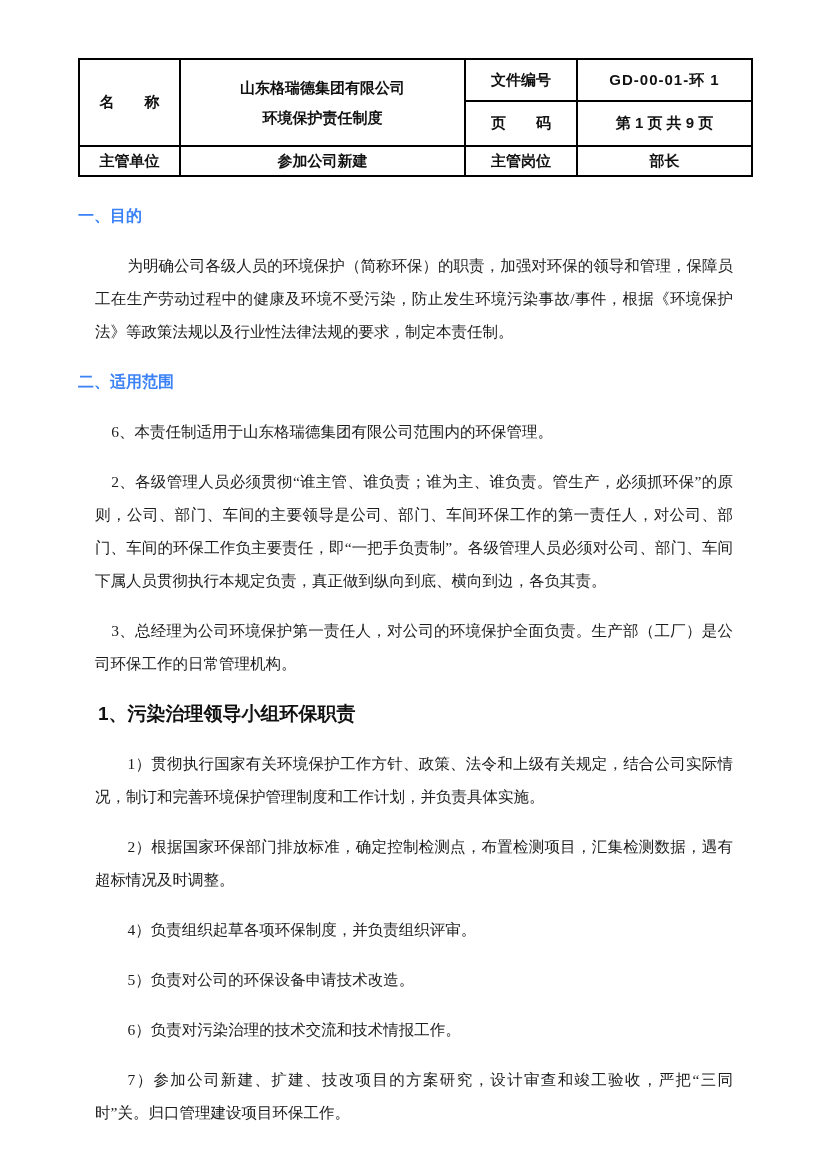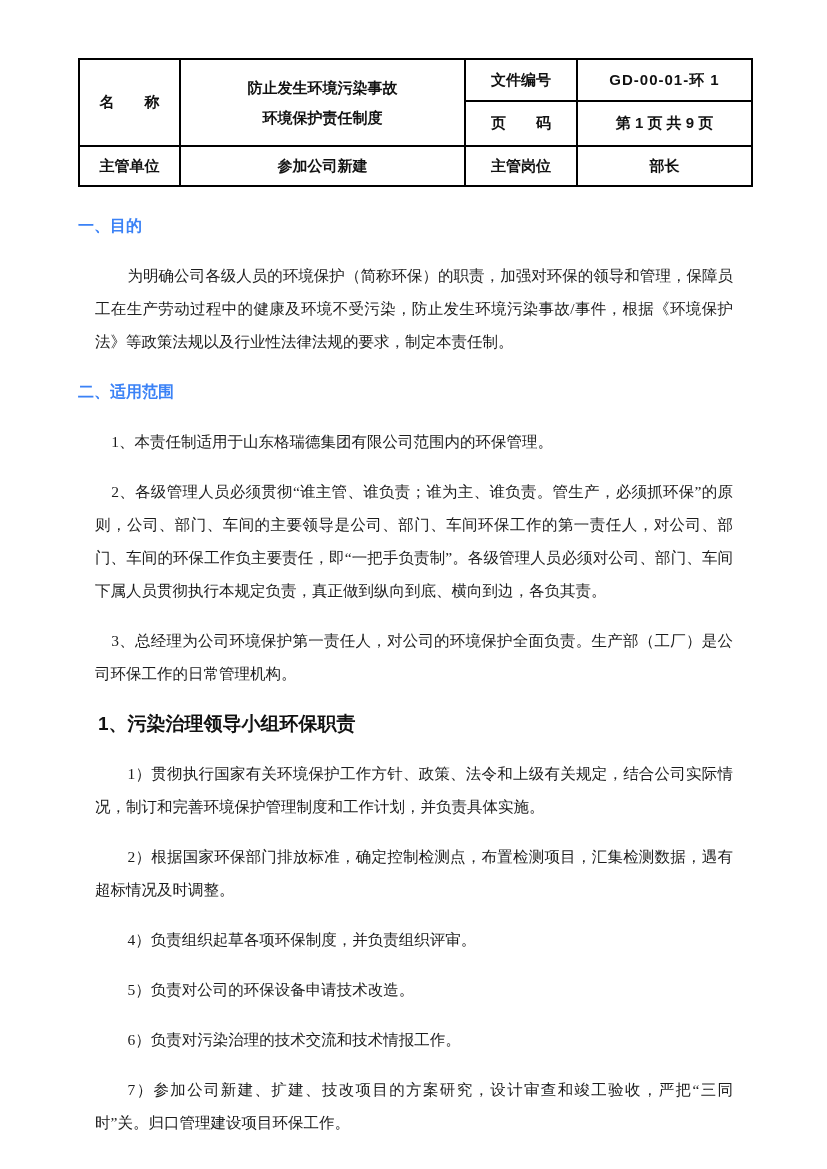--- a/index.html
+++ b/index.html
@@ -23,21 +23,21 @@
     color: #111;
   }
   table.header-table td {
     border: 2px solid #000;
     text-align: center;
     vertical-align: middle;
     padding: 0 4px;
   }
   tr.r1 { height: 42px; }
   tr.r2 { height: 45px; }
-  tr.r3 { height: 40px; }
+  tr.r3 { height: 30px; }
   .title-cell div { line-height: 30px; }
   .doc-number { letter-spacing: 1px; font-family: "Liberation Sans", sans-serif; margin-top: 21px; }
   .doc-body {
     margin-top: 22px;
     font-size: 15.5px;
     line-height: 33px;
     text-align: justify;
   }
   .doc-body h2 {
     font-family: "Liberation Sans", sans-serif;
@@ -71,21 +71,21 @@
     <colgroup>
       <col style="width:101px">
       <col style="width:285px">
       <col style="width:112px">
       <col style="width:175px">
     </colgroup>
     <tbody>
       <tr class="r1">
         <td rowspan="2">名　　称</td>
         <td rowspan="2" class="title-cell">
-          <div>防止发生环境污染事故</div>
+          <div>山东格瑞德集团有限公司</div>
           <div>环境保护责任制度</div>
         </td>
         <td>文件编号</td>
         <td class="doc-number">GD-00-01-环 1</td>
       </tr>
       <tr class="r2">
         <td>页　　码</td>
         <td>第 1 页 共 9 页</td>
       </tr>
       <tr class="r3">
@@ -96,21 +96,21 @@
       </tr>
     </tbody>
   </table>
 
   <div class="doc-body">
 
     <h2>一、目的</h2>
     <p class="ind2">为明确公司各级人员的环境保护（简称环保）的职责，加强对环保的领导和管理，保障员工在生产劳动过程中的健康及环境不受污染，防止发生环境污染事故/事件，根据《环境保护法》等政策法规以及行业性法律法规的要求，制定本责任制。</p>
 
     <h2>二、适用范围</h2>
-    <p class="ind1">1、本责任制适用于山东格瑞德集团有限公司范围内的环保管理。</p>
+    <p class="ind1">6、本责任制适用于山东格瑞德集团有限公司范围内的环保管理。</p>
     <p class="ind1">2、各级管理人员必须贯彻“谁主管、谁负责；谁为主、谁负责。管生产，必须抓环保”的原则，公司、部门、车间的主要领导是公司、部门、车间环保工作的第一责任人，对公司、部门、车间的环保工作负主要责任，即“一把手负责制”。各级管理人员必须对公司、部门、车间下属人员贯彻执行本规定负责，真正做到纵向到底、横向到边，各负其责。</p>
     <p class="ind1">3、总经理为公司环境保护第一责任人，对公司的环境保护全面负责。生产部（工厂）是公司环保工作的日常管理机构。</p>
 
     <h3>1、污染治理领导小组环保职责</h3>
     <p class="ind2">1）贯彻执行国家有关环境保护工作方针、政策、法令和上级有关规定，结合公司实际情况，制订和完善环境保护管理制度和工作计划，并负责具体实施。</p>
     <p class="ind2">2）根据国家环保部门排放标准，确定控制检测点，布置检测项目，汇集检测数据，遇有超标情况及时调整。</p>
     <p class="ind2">4）负责组织起草各项环保制度，并负责组织评审。</p>
     <p class="ind2">5）负责对公司的环保设备申请技术改造。</p>
     <p class="ind2">6）负责对污染治理的技术交流和技术情报工作。</p>
     <p class="ind2">7）参加公司新建、扩建、技改项目的方案研究，设计审查和竣工验收，严把“三同时”关。归口管理建设项目环保工作。</p>

